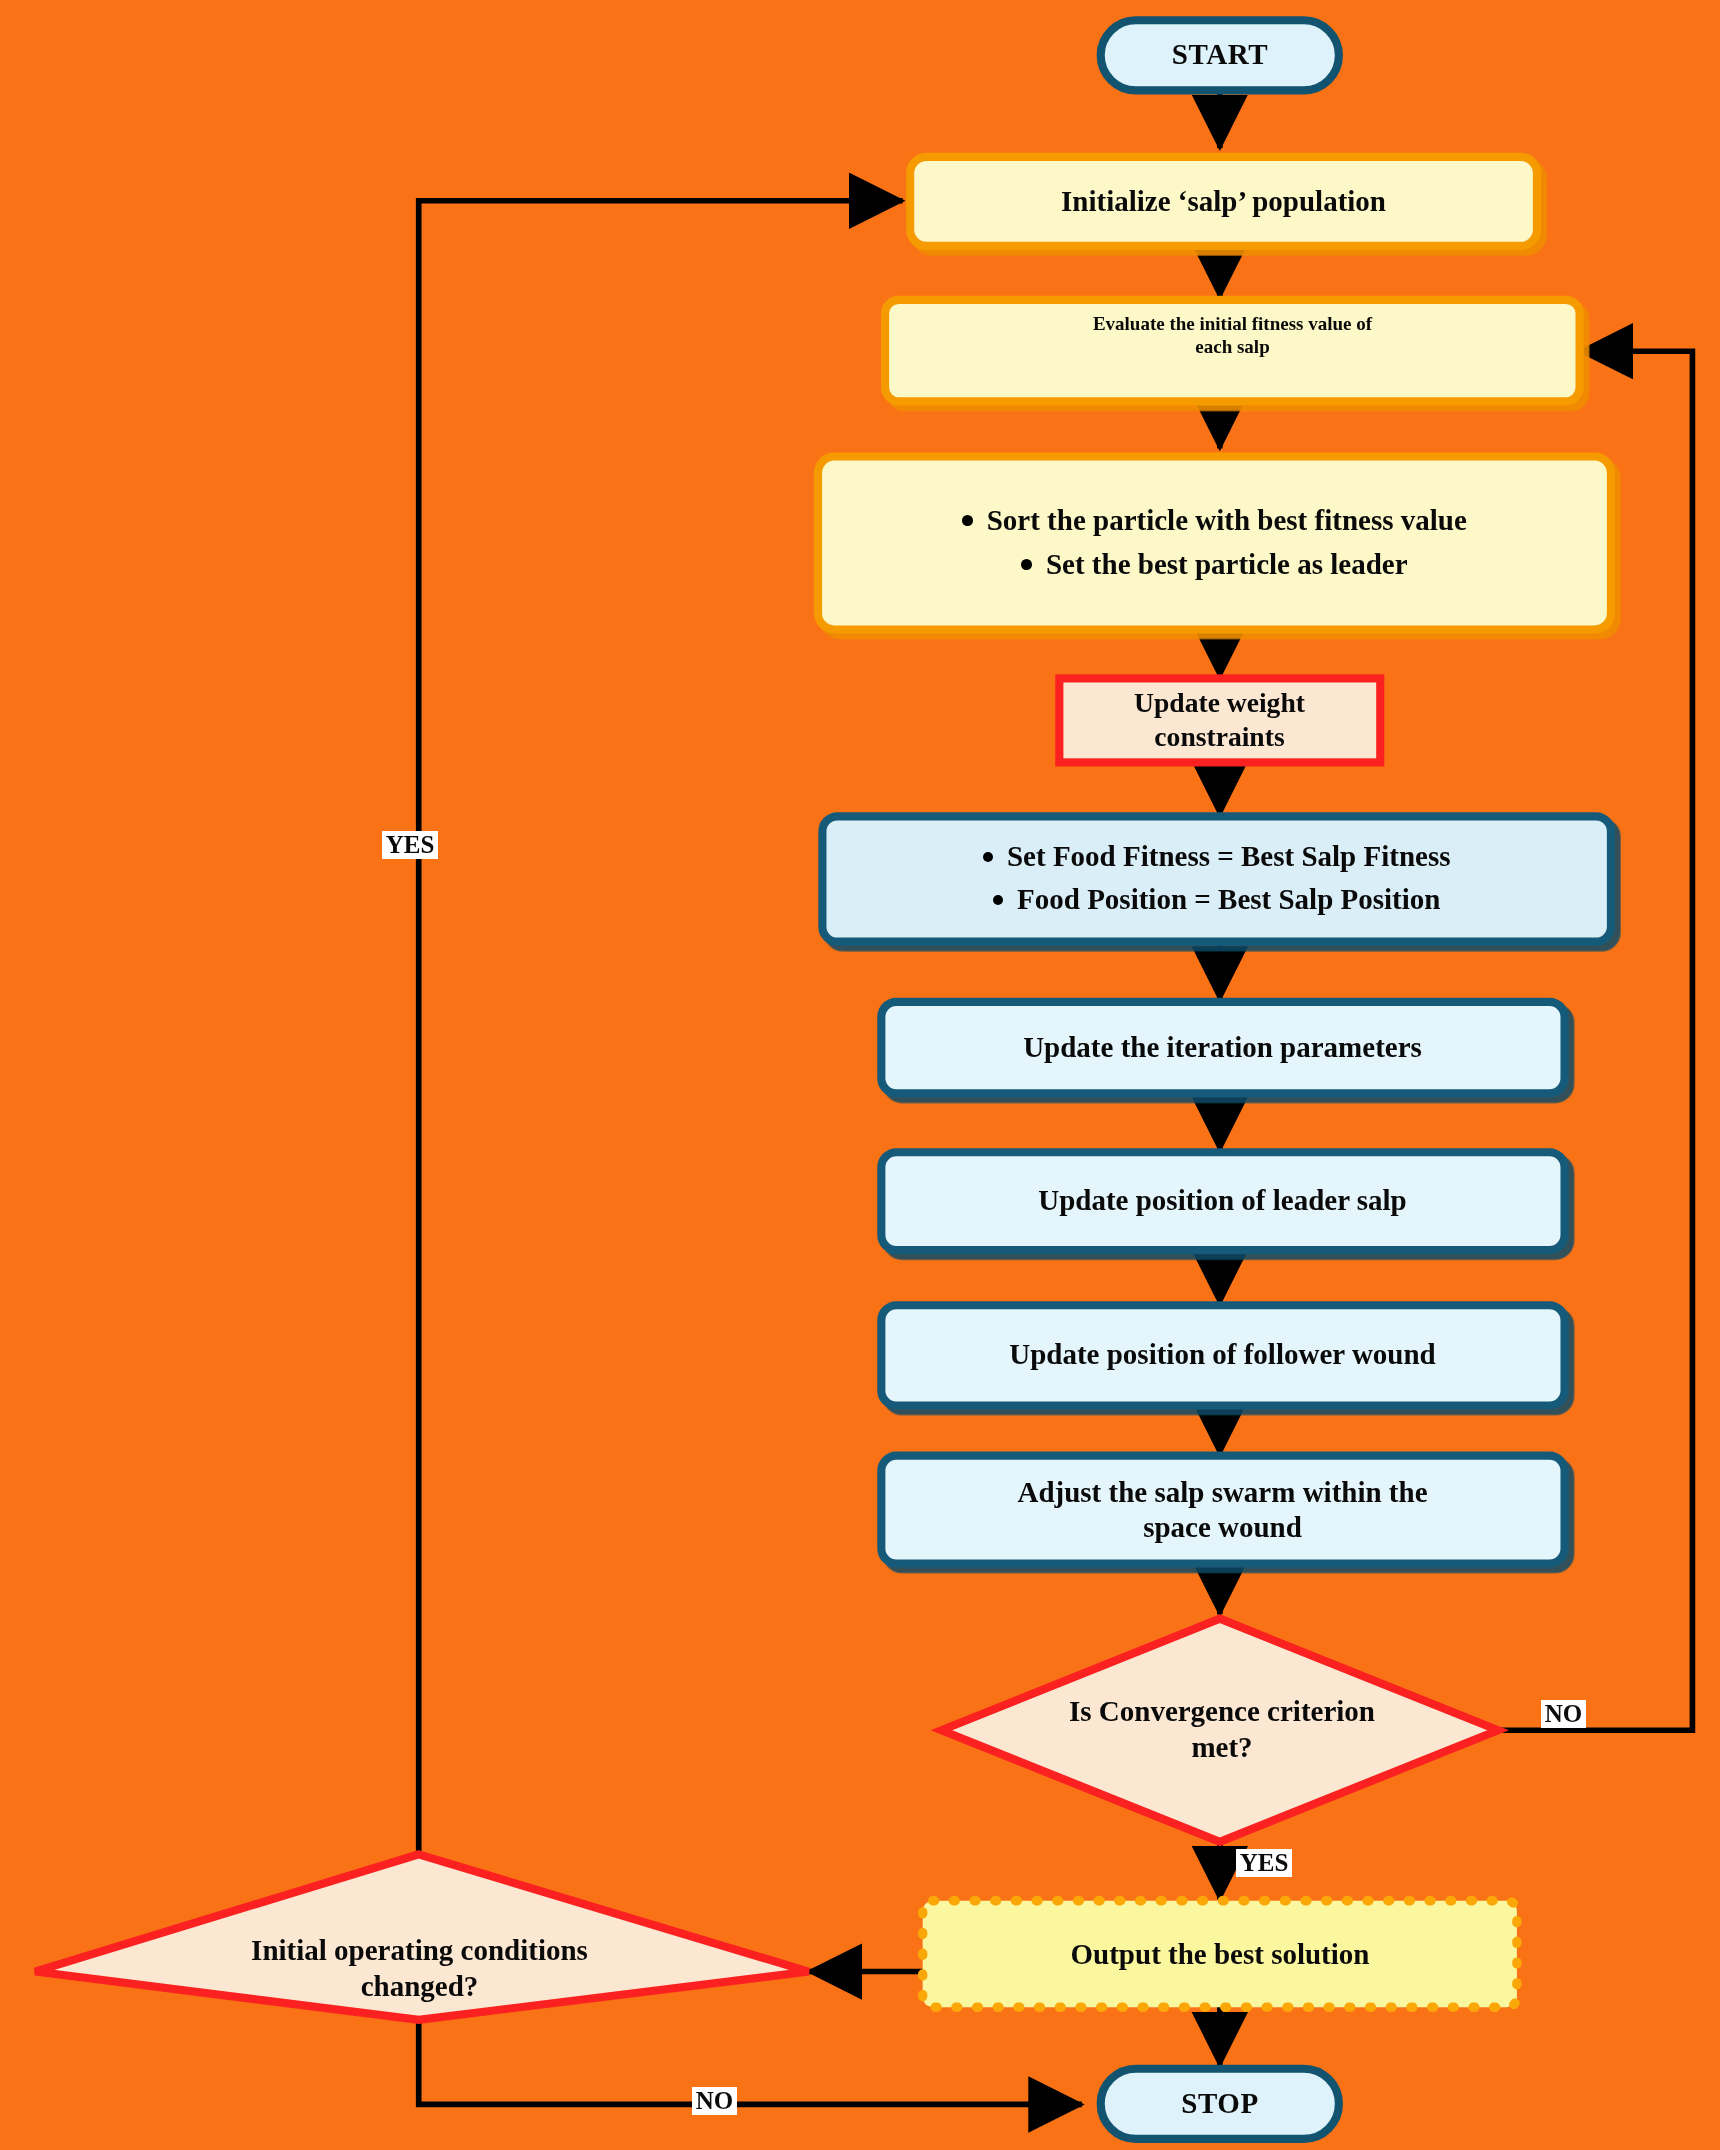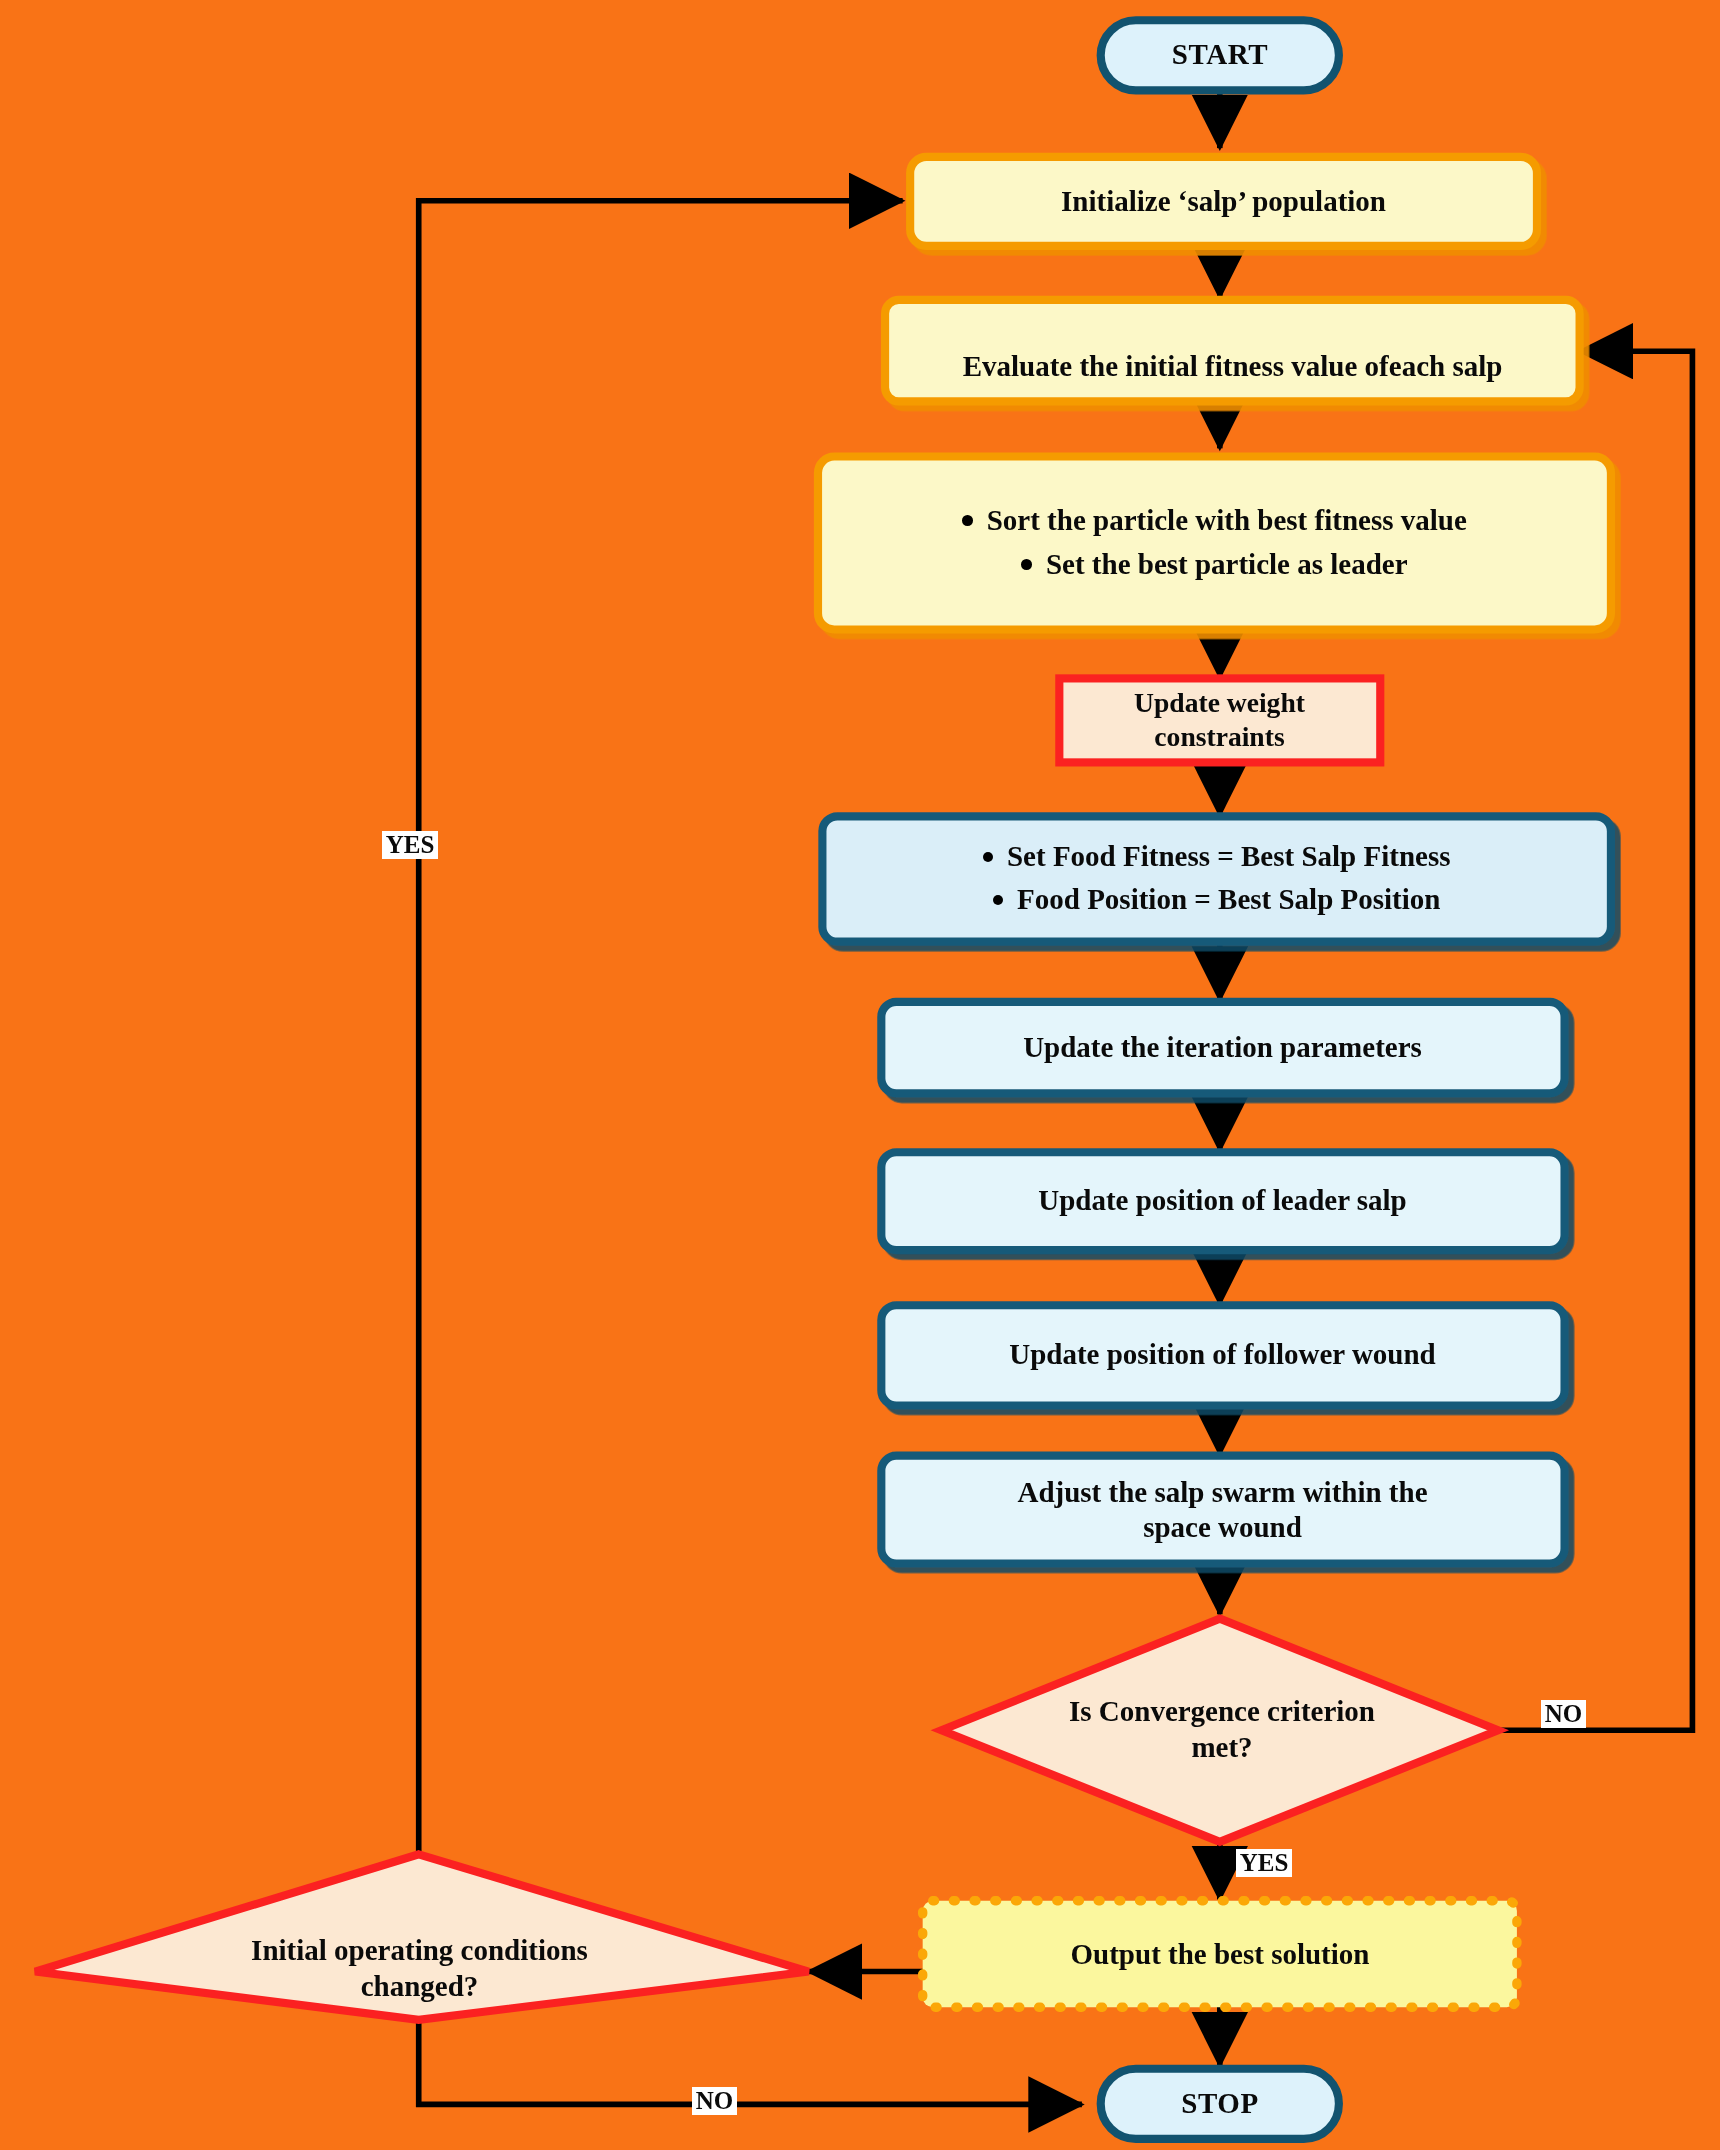--- a/index.html
+++ b/index.html
@@ -101,21 +101,21 @@
 
     <polygon points="668,2958 1290,3145 668,3222 56,3145" fill="#fce8d2" stroke="#fb2121" stroke-width="13"></polygon>
 
     <rect x="1756" y="3300" width="380" height="112" rx="56" ry="56" fill="#ddf2fb" stroke="#12536f" stroke-width="13"></rect>
   </svg>
 
   <div class="node-text" style="left:1101px;top:20px;width:238px;height:70px;font-size:29px;letter-spacing:0.6px;">START</div>
 
   <div class="node-text" style="left:910px;top:157px;width:627px;height:89px;font-size:29px;">Initialize ‘salp’ population</div>
 
-  <div class="node-text" style="left:885px;top:316px;width:695px;height:102px;font-size:29px;flex-direction:row;">
+  <div class="node-text" style="left:885px;top:284px;width:695px;height:102px;font-size:19px;flex-direction:column;">
     <div>Evaluate the initial fitness value of</div>
     <div>each salp</div>
   </div>
 
   <div class="node-text" style="left:818px;top:456px;width:793px;height:173px;font-size:29px;flex-direction:column;gap:8.8px;">
     <div class="bullet-line">
       <span class="dot"></span>
       <span>Sort the particle with best fitness value</span>
     </div>
     <div class="bullet-line">

